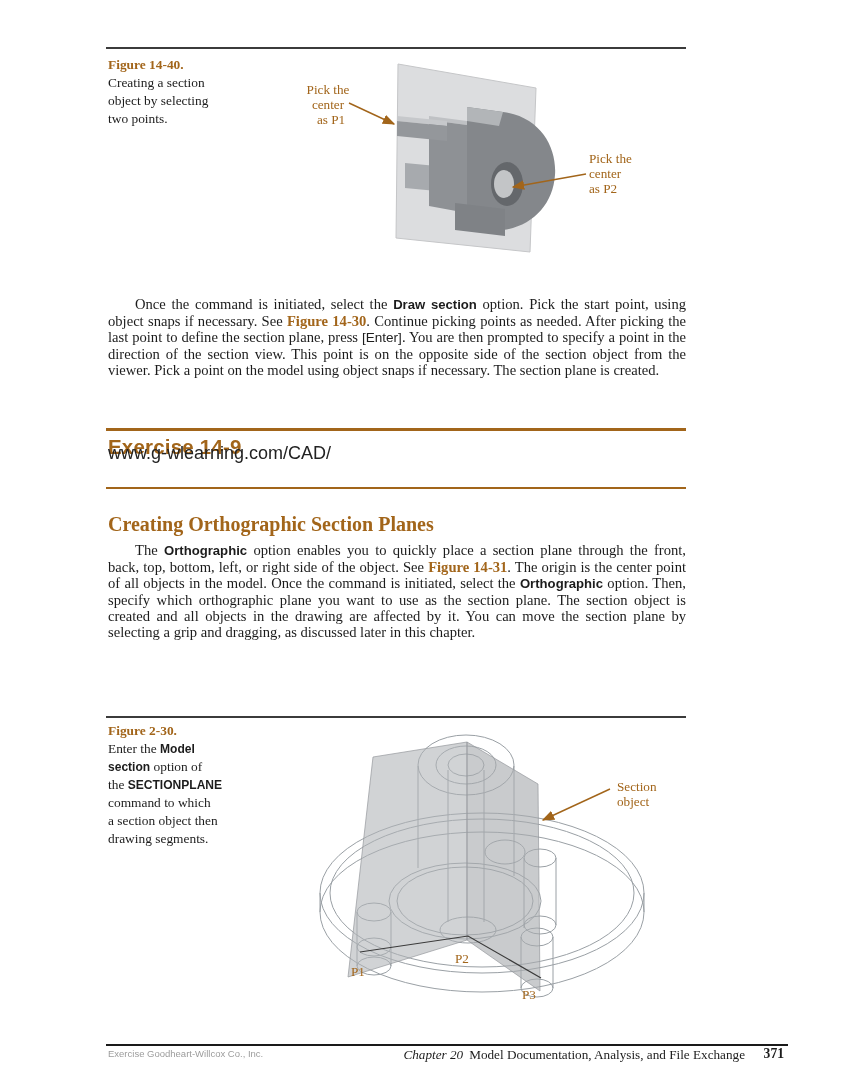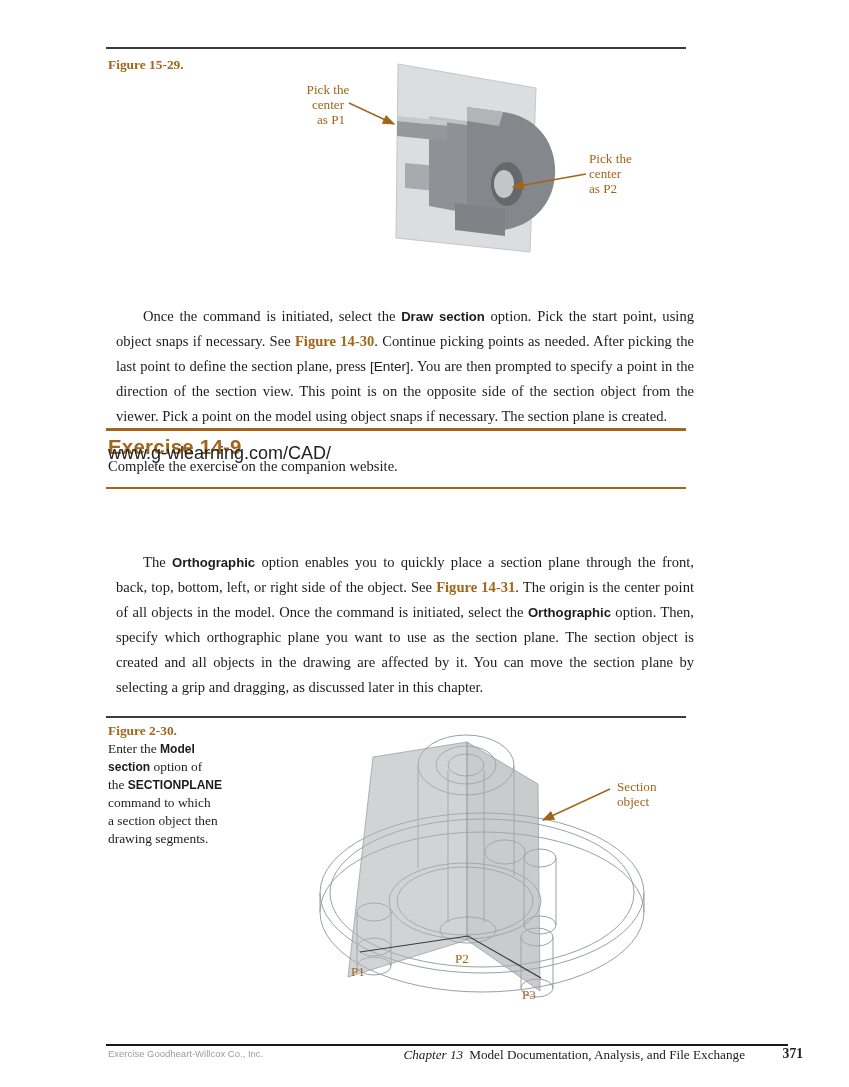--- a/index.html
+++ b/index.html
@@ -7,48 +7,53 @@
         font-family:"Liberation Serif",serif;color:#1c1c1c;}
   .rule{position:absolute;left:106px;width:580px;}
   .rule.dark{height:2px;background:var(--rule_dark,#3b3b3b);}
   .rule.brown{height:3px;background:var(--brown,#a2651a);}
   .rule.brown.thin{height:2px;}
   .figcap{position:absolute;left:108px;width:180px;font-size:13.4px;line-height:18px;}
   .figlabel{font-weight:bold;color:var(--brown,#a2651a);}
   .seg-cmd{font-family:"Liberation Sans",sans-serif;font-weight:bold;font-size:0.9em;}
   .seg-figref{font-weight:bold;color:var(--brown,#a2651a);}
   .seg-key{font-family:"Liberation Sans",sans-serif;font-size:0.93em;}
-  p.body{position:absolute;left:108px;width:578px;margin:8px;text-align:justify;
-         font-size:14.6px;line-height:25px;text-indent:27px;}
+  p.body{position:absolute;left:108px;width:578px;margin:0;text-align:justify;
+         font-size:14.6px;line-height:16px;text-indent:27px;}
   .ex-title{position:absolute;left:108px;top:435px;font-family:"Liberation Sans",sans-serif;
             font-weight:bold;font-size:20.5px;color:var(--brown,#a2651a);letter-spacing:.2px;}
   .ex-url{position:absolute;left:108px;top:443px;width:578px;text-align:left;
           font-family:"Liberation Sans",sans-serif;font-size:18px;color:#222;}
   .ex-body{position:absolute;left:108px;top:458px;font-size:14.6px;}
   h2.sec{position:absolute;left:108px;top:513px;margin:0;font-size:20px;font-weight:bold;
          color:var(--brown,#a2651a);}
   svg.art{position:absolute;}
   .lbl{font-family:"Liberation Serif",serif;font-size:13.2px;fill:var(--brown,#a2651a);}
   .wire{stroke:#9aa0a5;stroke-width:1;fill:none;}
   .footer-rule{position:absolute;left:106px;top:1044px;width:682px;height:1.5px;background:#1a1a1a;}
   .f-copy{position:absolute;left:108px;top:1048px;font-family:"Liberation Sans",sans-serif;
           font-size:9.5px;color:#9c9c9c;}
   .f-chap{position:absolute;top:1047px;right:104px;font-size:13.2px;white-space:nowrap;}
   .f-chap .it{font-style:italic;padding-right:6px;}
-  .f-page{position:absolute;top:1046px;right:46px;font-size:13.6px;font-weight:bold;}
+  .f-page{position:absolute;top:1046px;right:65px;font-size:13.6px;font-weight:bold;}
 </style>
 </head>
 <body>
 
 <div class="page">
 
   <div class="rule dark" style="top:47px;"></div>
 
   <div class="figcap" style="top:56px;">
-    <div class="figlabel">Figure 15-29.</div>
+    <div class="figlabel">Figure 14-40.</div>
+    <div>
+        <div>Creating a section</div>
+        <div>object by selecting</div>
+        <div>two points.</div>
+      </div>
   </div>
 
   <svg class="art" style="left:290px;top:56px;width:420px;height:205px;" viewBox="290 56 420 205">
     <defs>
       <marker id="ah1" markerWidth="9" markerHeight="7" refX="8" refY="3.5" orient="auto">
         <path d="M0,0 L9,3.5 L0,7 Z" fill="#a2651a"></path>
       </marker>
     </defs>
 
     <polygon points="398,64 536,88 530,252 396,238" fill="#dcddDF" stroke="#c5c6c8" stroke-width="1"></polygon>
@@ -79,23 +84,23 @@
       <text class="lbl" x="589" y="193">as P2</text>
       <line x1="586" y1="174" x2="513" y2="187" stroke="#a2651a" stroke-width="1.4" marker-end="url(#ah1)"></line>
     </g>
   </svg>
 
   <p class="body" style="top:296px;"><span>Once the command is initiated, select the </span><span class="seg-cmd">Draw section</span><span> option. Pick the start point, using object snaps if necessary. See </span><span class="seg-figref">Figure 14-30</span><span>. Continue picking points as needed. After picking the last point to define the section plane, press </span><span class="seg-key">[Enter]</span><span>. You are then prompted to specify a point in the direction of the section view. This point is on the opposite side of the section object from the viewer. Pick a point on the model using object snaps if necessary. The section plane is created.</span></p>
 
   <div class="rule brown" style="top:428px;"></div>
   <div class="ex-title">Exercise 14-9</div>
   <div class="ex-url">www.g-wlearning.com/CAD/</div>
-  <div class="ex-body">Complete the exercise on the companion website.</div>
   <div class="rule brown thin" style="top:487px;"></div>
 
+  <h2 class="sec">Creating Orthographic Section Planes</h2>
   <p class="body" style="top:542px;"><span>The </span><span class="seg-cmd">Orthographic</span><span> option enables you to quickly place a section plane through the front, back, top, bottom, left, or right side of the object. See </span><span class="seg-figref">Figure 14-31</span><span>. The origin is the center point of all objects in the model. Once the command is initiated, select the </span><span class="seg-cmd">Orthographic</span><span> option. Then, specify which orthographic plane you want to use as the section plane. The section object is created and all objects in the drawing are affected by it. You can move the section plane by selecting a grip and dragging, as discussed later in this chapter.</span></p>
 
   <div class="rule dark" style="top:716px;"></div>
 
   <div class="figcap" style="top:722px;">
     <div class="figlabel">Figure 2-30.</div>
     <div>
         <div><span>Enter the </span><span class="seg-cmd">Model</span></div>
         <div><span class="seg-cmd">section</span><span> option of</span></div>
         <div><span>the </span><span class="seg-cmd">SECTIONPLANE</span></div>
@@ -163,17 +168,17 @@
     <g>
       <text class="lbl" x="617" y="791">Section</text>
       <text class="lbl" x="617" y="806">object</text>
       <line x1="610" y1="789" x2="543" y2="820" stroke="#a2651a" stroke-width="1.4" marker-end="url(#ah2)"></line>
     </g>
   </svg>
 
   <div class="footer-rule"></div>
   <div class="f-copy">Exercise Goodheart-Willcox Co., Inc.</div>
   <div class="f-chap">
-    <span class="it">Chapter 13</span><span>Model Documentation, Analysis, and File Exchange</span>
+    <span class="it">Chapter 20</span><span>Model Documentation, Analysis, and File Exchange</span>
   </div>
   <div class="f-page">371</div>
 
 </div>
 
 </body></html>

